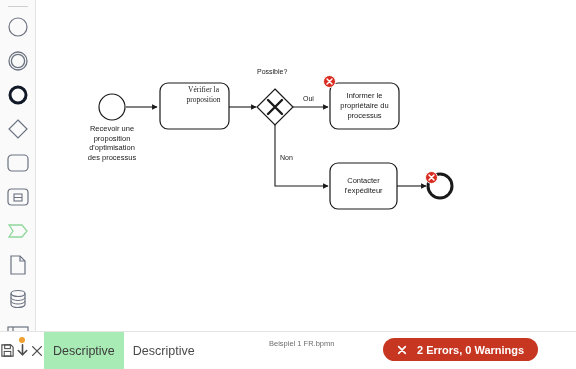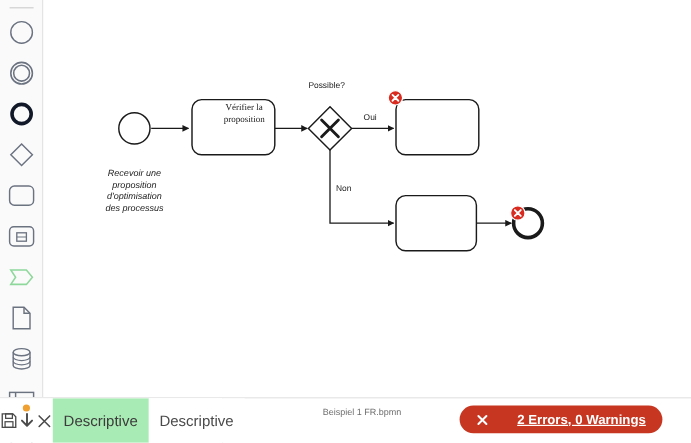--- a/index.html
+++ b/index.html
@@ -132,30 +132,29 @@
   }
 
   
   #error-pill {
     position: absolute;
     left: 383px;
     top: 338px;
     height: 23px;
     display: flex;
     align-items: center;
-    gap: 24px;
+    gap: 10px;
     padding: 0 14px;
     background: #c63621;
     border-radius: 12px;
     color: #ffffff;
     font-size: 11px;
     font-weight: bold;
     cursor: pointer;
     box-sizing: border-box;
-    text-decoration: underline;
   }
   #error-pill svg { display: block; }
 
   
   .dlabel {
     position: absolute;
     font-size: 7.5px;
     line-height: 9.5px;
     color: #1a1a1a;
     text-align: center;
@@ -225,29 +224,34 @@
 
     <path d="M 268 100 L 282 114 M 282 100 L 268 114" stroke="#1a1a1a" stroke-width="2.4" stroke-linecap="round"></path>
 
     <rect x="330" y="83" width="69" height="46" rx="8" ry="8" fill="#ffffff" stroke="#1a1a1a" stroke-width="1.2"></rect>
 
     <rect x="330" y="163" width="67" height="46" rx="8" ry="8" fill="#ffffff" stroke="#1a1a1a" stroke-width="1.2"></rect>
 
     <circle cx="440" cy="186" r="12" fill="#ffffff" stroke="#1a1a1a" stroke-width="3"></circle>
   </svg>
 
-  <div class="dlabel" style="left:78px; top:140px; width:68px;font-style:italic;">Recevoir une
+  <div class="dlabel" style="left:78px; top:124px; width:68px;">Recevoir une
 proposition
 d'optimisation
 des processus</div>
 
   <div class="tasklabel" style="left:160px; top:72px; width:87px; height:46px;font-family:Liberation Serif, serif;">Vérifier la
 proposition</div>
 
-
+  <div class="tasklabel" style="left:330px; top:83px; width:69px; height:46px;">Informer le
+propriétaire du
+processus</div>
+
+  <div class="tasklabel" style="left:330px; top:163px; width:67px; height:46px;">Contacter
+l'expéditeur</div>
 
   <div class="flowlabel" style="left:257px; top:68px;">Possible?</div>
 
   <div class="flowlabel" style="left:303px; top:95px;">Oui</div>
 
   <div class="flowlabel" style="left:280px; top:154px;">Non</div>
 
   <div class="err-badge" style="left:323px; top:75px;">
     <svg width="7" height="7" viewBox="0 0 10 10">
       <path d="M 1.5 1.5 L 8.5 8.5 M 8.5 1.5 L 1.5 8.5" stroke="#ffffff" stroke-width="2.2" stroke-linecap="round"></path>

